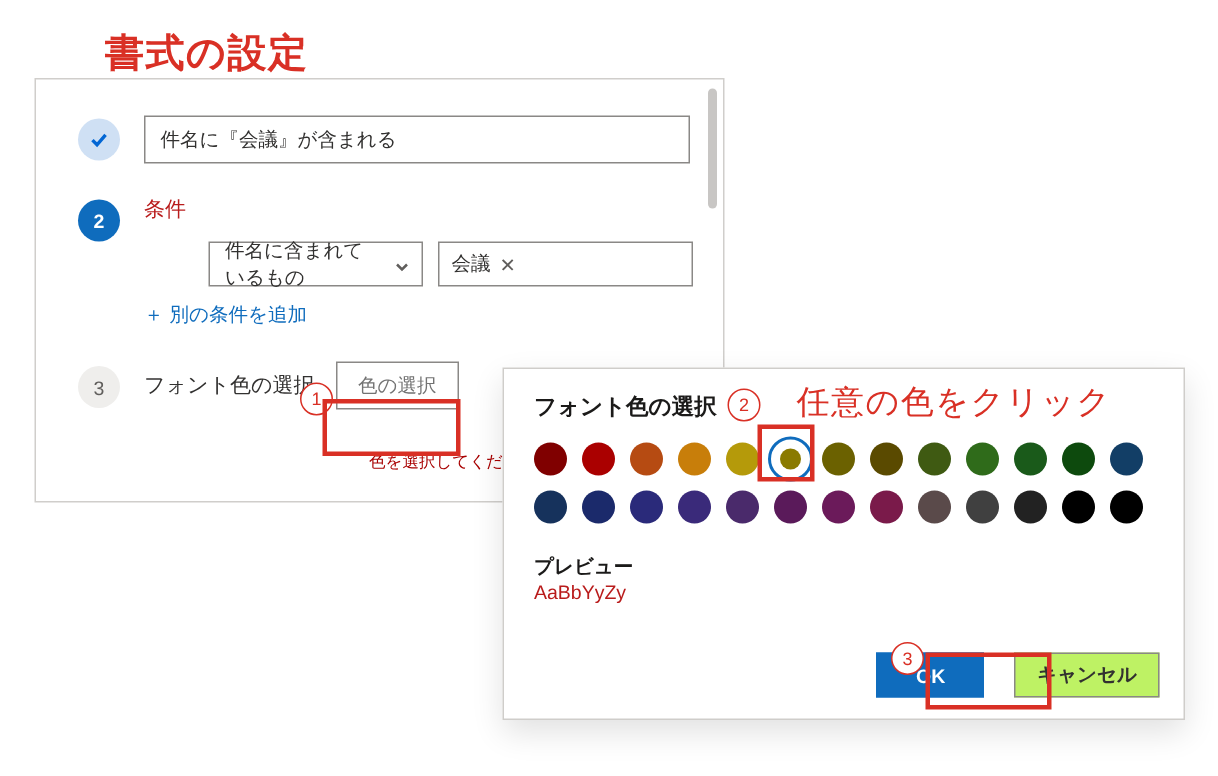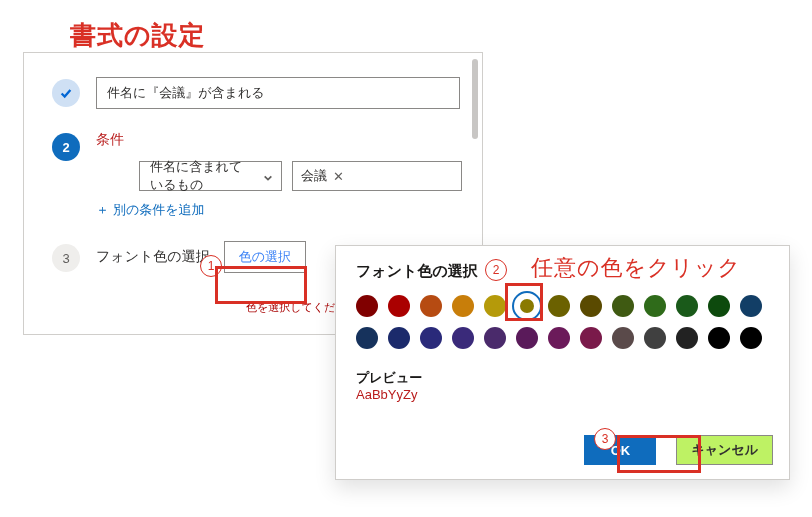--- a/index.html
+++ b/index.html
@@ -152,21 +152,21 @@
   }
 
   .fontcolor-row { display: flex; align-items: center; gap: 14px; }
   .fontcolor-label { font-size: 14px; color: #323130; }
   .choose-btn {
     border: 1px solid #8a8886;
     background: #fff;
     height: 30px;
     padding: 0 14px;
     font-size: 13px;
-    color: #3b82f6;
+    color: #737373;
     display: inline-flex;
     align-items: center;
   }
   .err-msg {
     position: absolute;
     left: 222px;
     top: 247px;
     font-size: 11px;
     color: #a80000;
   }

